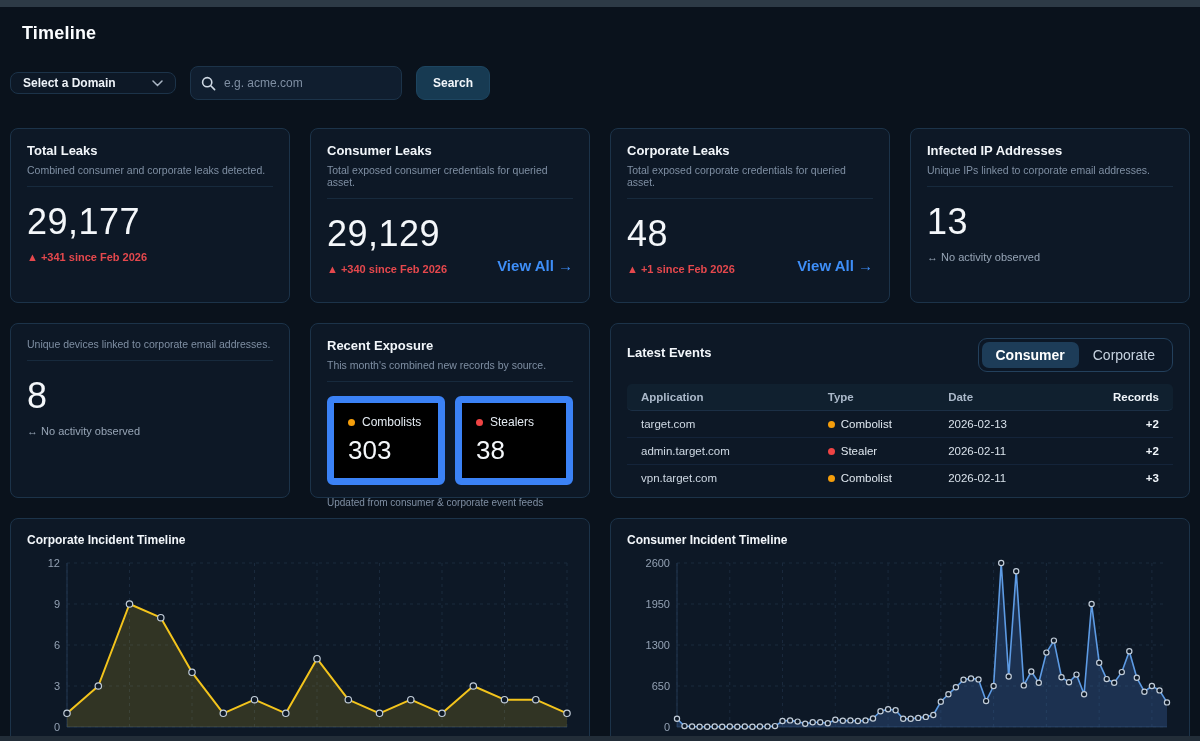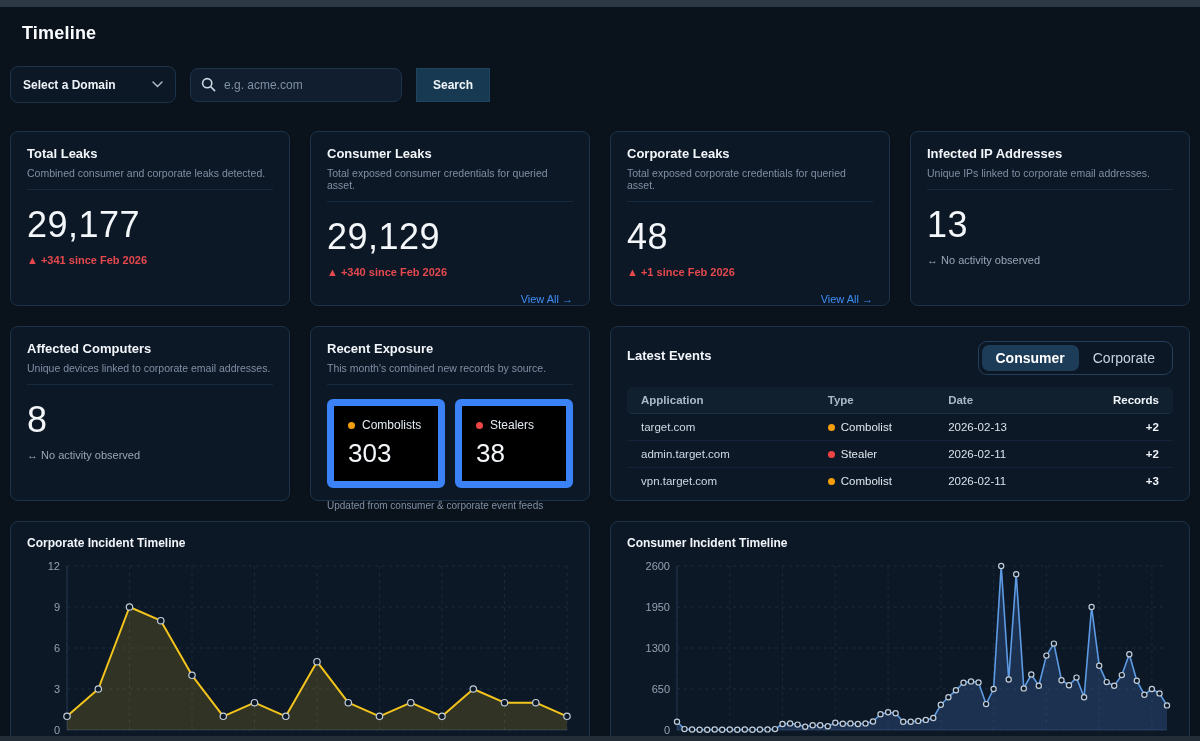--- a/index.html
+++ b/index.html
@@ -9,50 +9,50 @@
     font-family:"Liberation Sans","DejaVu Sans",sans-serif;
     color:#e8eef5;
     position:relative;
   }
   .topstrip { height:7px; background:#2d3a46; }
   .bottomstrip { position:absolute; left:0; bottom:0; width:100%; height:5px; background:#222d38; z-index:5; }
   .page { padding:0 10px; }
   h1.title { font-size:18px; font-weight:700; letter-spacing:.2px; margin:16px 12px 22px 12px; color:#fbfdff; }
   .controls { display:flex; align-items:center; gap:14px; margin:0 0 28px 0; }
   .select {
-    width:166px; height:37px; background:#0d1826; border:1px solid #1c3349; border-radius:8px;
+    width:166px; height:22px; background:#0d1826; border:1px solid #1c3349; border-radius:8px;
     display:flex; align-items:center; justify-content:space-between; padding:0 12px; cursor:pointer;
   }
   .select span { font-size:12px; font-weight:600; color:#eef3f8; }
   .searchbox {
     width:212px; height:34px; background:#101e2f; border:1px solid #1c3349; border-radius:8px;
     display:flex; align-items:center; padding:0 10px; gap:8px;
   }
   .searchbox input {
     background:transparent; border:none; outline:none; color:#dfe7ef; font-size:12px; width:100%;
     font-family:Liberation Sans, sans-serif;
   }
   .searchbox input::placeholder { color:#7f8fa3; }
   .btn-search {
     height:34px; padding:0 16px; background:#173a52; color:#f2f6fa; border:1px solid #1d4560;
-    border-radius:0; font-size:12px; font-weight:600; cursor:pointer;
+    border-radius:9px; font-size:12px; font-weight:600; cursor:pointer;
     font-family:"Liberation Sans","DejaVu Sans",sans-serif;
   }
   .grid { display:grid; grid-template-columns:repeat(4,280px); gap:20px; }
   .card {
     background:#0d1826; border:1px solid #1c3349; border-radius:8px; padding:14px 16px; position:relative;
   }
   .card.stat { height:175px; }
   .card h3 { font-size:13px; font-weight:700; color:#f2f6fa; margin-bottom:6px; }
   .card .desc { font-size:10.5px; color:#7f8fa3; padding-bottom:10px; border-bottom:1px solid #172a3d; }
   .bignum { font-size:36px; font-weight:300; letter-spacing:.5px; color:#f4f7fa; margin-top:14px; }
   .delta { font-size:11px; margin-top:8px; font-weight:600; }
   .delta.red { color:#e5484d; }
   .delta.muted { color:#97a5b6; font-weight:400; }
-  .viewall { position:absolute; right:16px; bottom:0; font-size:11px; color:#3e8ef7; cursor:pointer; font-weight:400; }
+  .viewall { position:absolute; right:16px; bottom:28px; font-size:15px; color:#3e8ef7; cursor:pointer; font-weight:700; }
   .span2 { grid-column:span 2; }
   
   .exposure-boxes { display:flex; gap:10px; margin-top:14px; }
   .exp-box { flex:1; border:7px solid #3b82f6; border-radius:6px; background:#000000; padding:12px 14px; }
   .exp-label { display:flex; align-items:center; gap:7px; font-size:12px; color:#e4ebf2; }
   .dot { width:7px; height:7px; border-radius:50%; display:inline-block; }
   .exp-val { font-size:26px; font-weight:300; color:#f4f7fa; margin-top:6px; }
   .exp-footer { font-size:10px; color:#7f8fa3; margin-top:12px; }
   
   .events-card { height:175px; }
@@ -133,21 +133,20 @@
     </div>
 
     <div class="card stat">
       <h3>Infected IP Addresses</h3>
       <div class="desc">Unique IPs linked to corporate email addresses.</div>
       <div class="bignum">13</div>
       <div class="delta muted">↔ No activity observed</div>
     </div>
 
     <div class="card stat">
-      <h3>Affected Computers</h3>
       <div class="desc">Unique devices linked to corporate email addresses.</div>
       <div class="bignum">8</div>
       <div class="delta muted">↔ No activity observed</div>
     </div>
 
     <div class="card stat">
       <h3>Recent Exposure</h3>
       <div class="desc">This month's combined new records by source.</div>
       <div class="exposure-boxes">
         <div class="exp-box">

